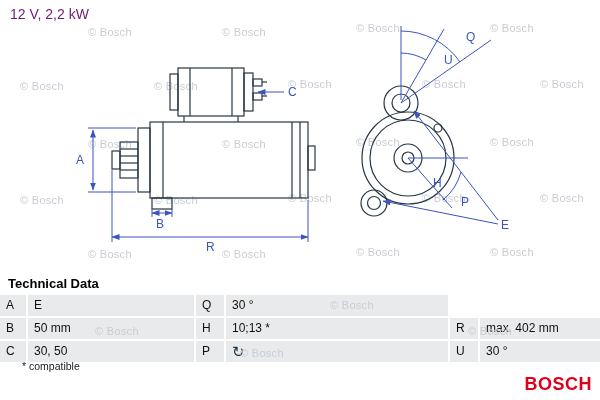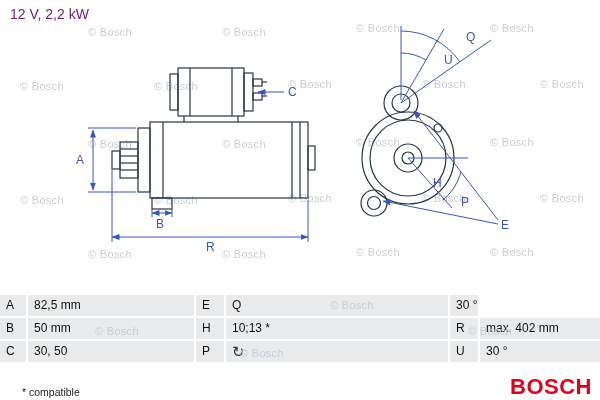--- a/index.html
+++ b/index.html
@@ -14,23 +14,23 @@
   .dl{stroke:var(--dimension-blue,#3a55c0);fill:none;stroke-width:1;}
   .dt{fill:var(--dimension-blue,#3a55c0);font-size:12px;font-family:"Liberation Sans",sans-serif;}
   .mk{fill:var(--dimension-blue,#3a55c0);}
   .tech-title{position:absolute;top:276px;left:8px;font-weight:bold;font-size:13px;color:#000;z-index:3;}
   .dtable{position:absolute;top:295px;left:0;width:600px;z-index:3;}
   .trow{display:grid;grid-template-columns:26px 166px 28px 222px 28px 120px;column-gap:2px;
         height:21px;margin-bottom:2px;}
   .cell{background:var(--table-row-bg,#e9eaeb);font-size:12px;line-height:21px;padding-left:6px;
         color:#111;overflow:hidden;}
   .rot{font-size:15px;color:#273645;line-height:21px;}
-  .footnote{position:absolute;top:360px;left:22px;font-size:10.5px;color:#222;z-index:3;margin-top:26px;}
+  .footnote{position:absolute;top:360px;left:22px;font-size:10.5px;color:#222;z-index:3;}
   .logo{position:absolute;top:374px;right:8px;color:var(--bosch-red,#e10019);font-weight:bold;
-        font-size:22px;letter-spacing:.5px;z-index:3;}
+        font-size:18px;letter-spacing:.5px;z-index:3;}
 </style>
 </head>
 <body>
 
 <div class="page">
 
   <span class="wm" style="left:88px;top:26px">© Bosch</span>
   <span class="wm" style="left:222px;top:26px">© Bosch</span>
   <span class="wm" style="left:356px;top:22px">© Bosch</span>
   <span class="wm" style="left:490px;top:22px">© Bosch</span>
@@ -141,25 +141,25 @@
       <path class="dl" d="M 461 172 A 55 55 0 0 1 443 200"></path>
       <text class="dt" x="433" y="187">H</text>
       <text class="dt" x="461" y="206">P</text>
 
       <line class="dl" x1="498" y1="220" x2="414" y2="111" marker-end="url(#mend)"></line>
       <line class="dl" x1="498" y1="224" x2="383" y2="201" marker-end="url(#mend)"></line>
       <text class="dt" x="501" y="229">E</text>
     </g>
   </svg>
 
+  <div class="tech-title">Technical Data</div>
 
   <div class="dtable">
     <div class="trow">
       <div class="cell">A</div>
-      <div class="cell">82,5 mm</div>
       <div class="cell">E</div>
       <div class="cell">Q</div>
       <div class="cell">30 °</div>
     </div>
     <div class="trow">
       <div class="cell">B</div>
       <div class="cell">50 mm</div>
       <div class="cell">H</div>
       <div class="cell">10;13 *</div>
       <div class="cell">R</div>

